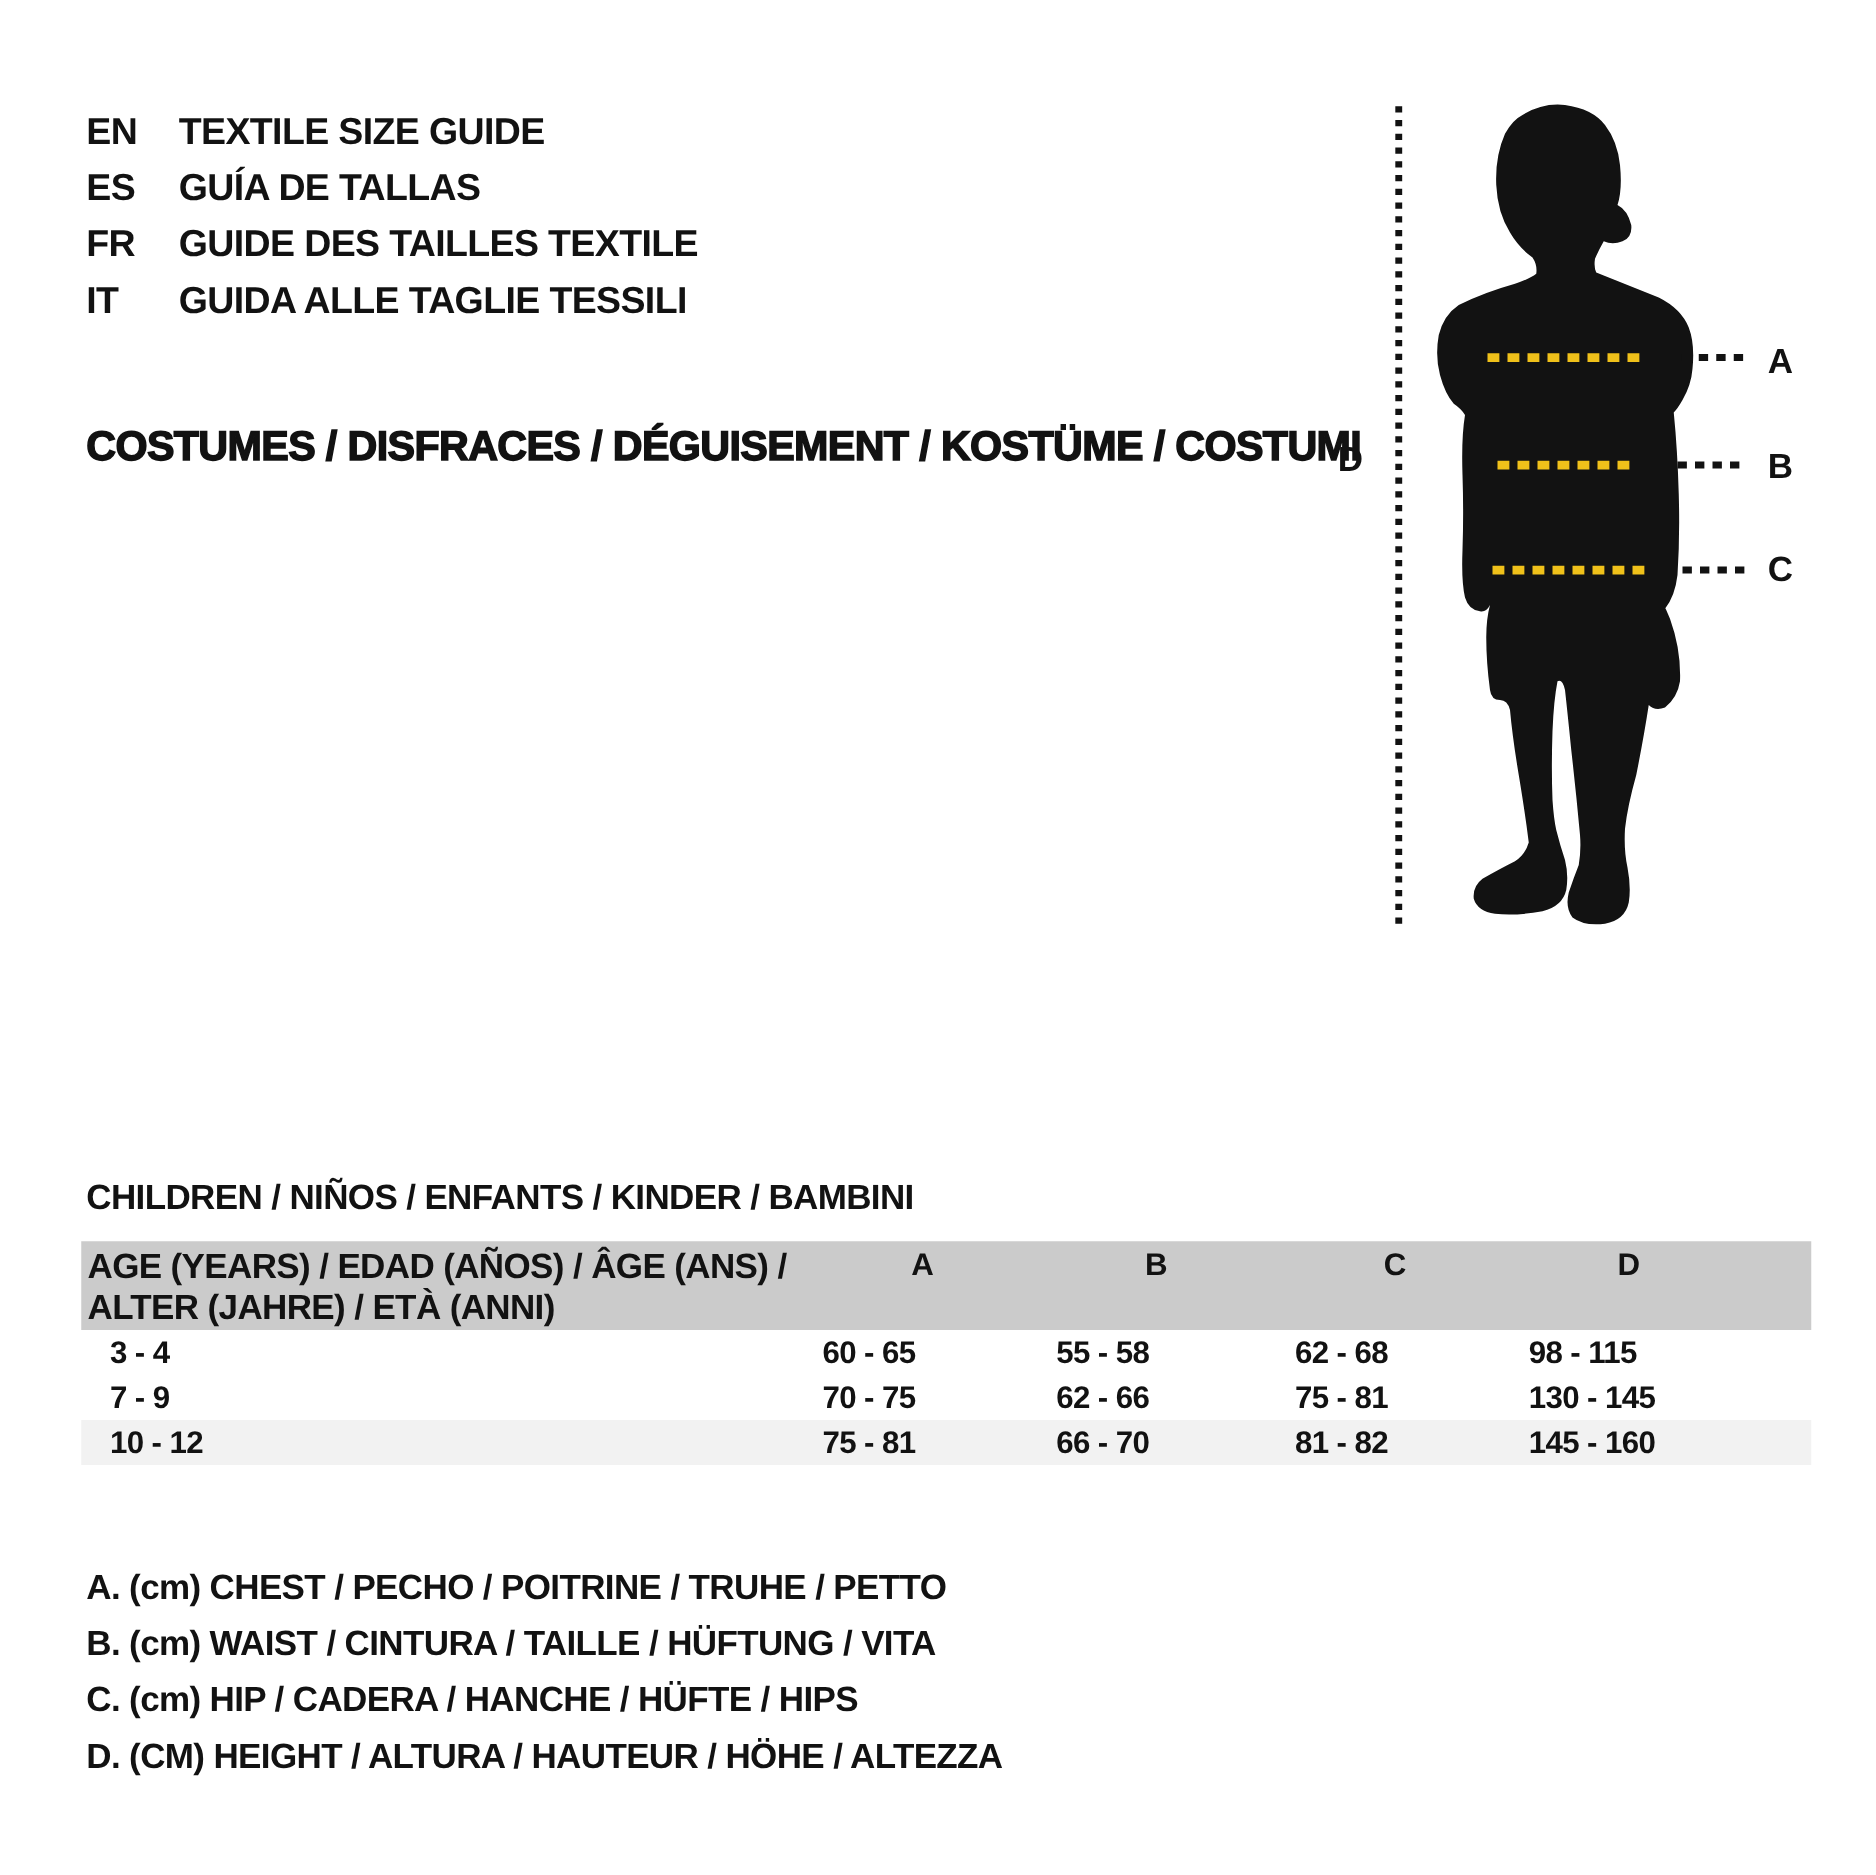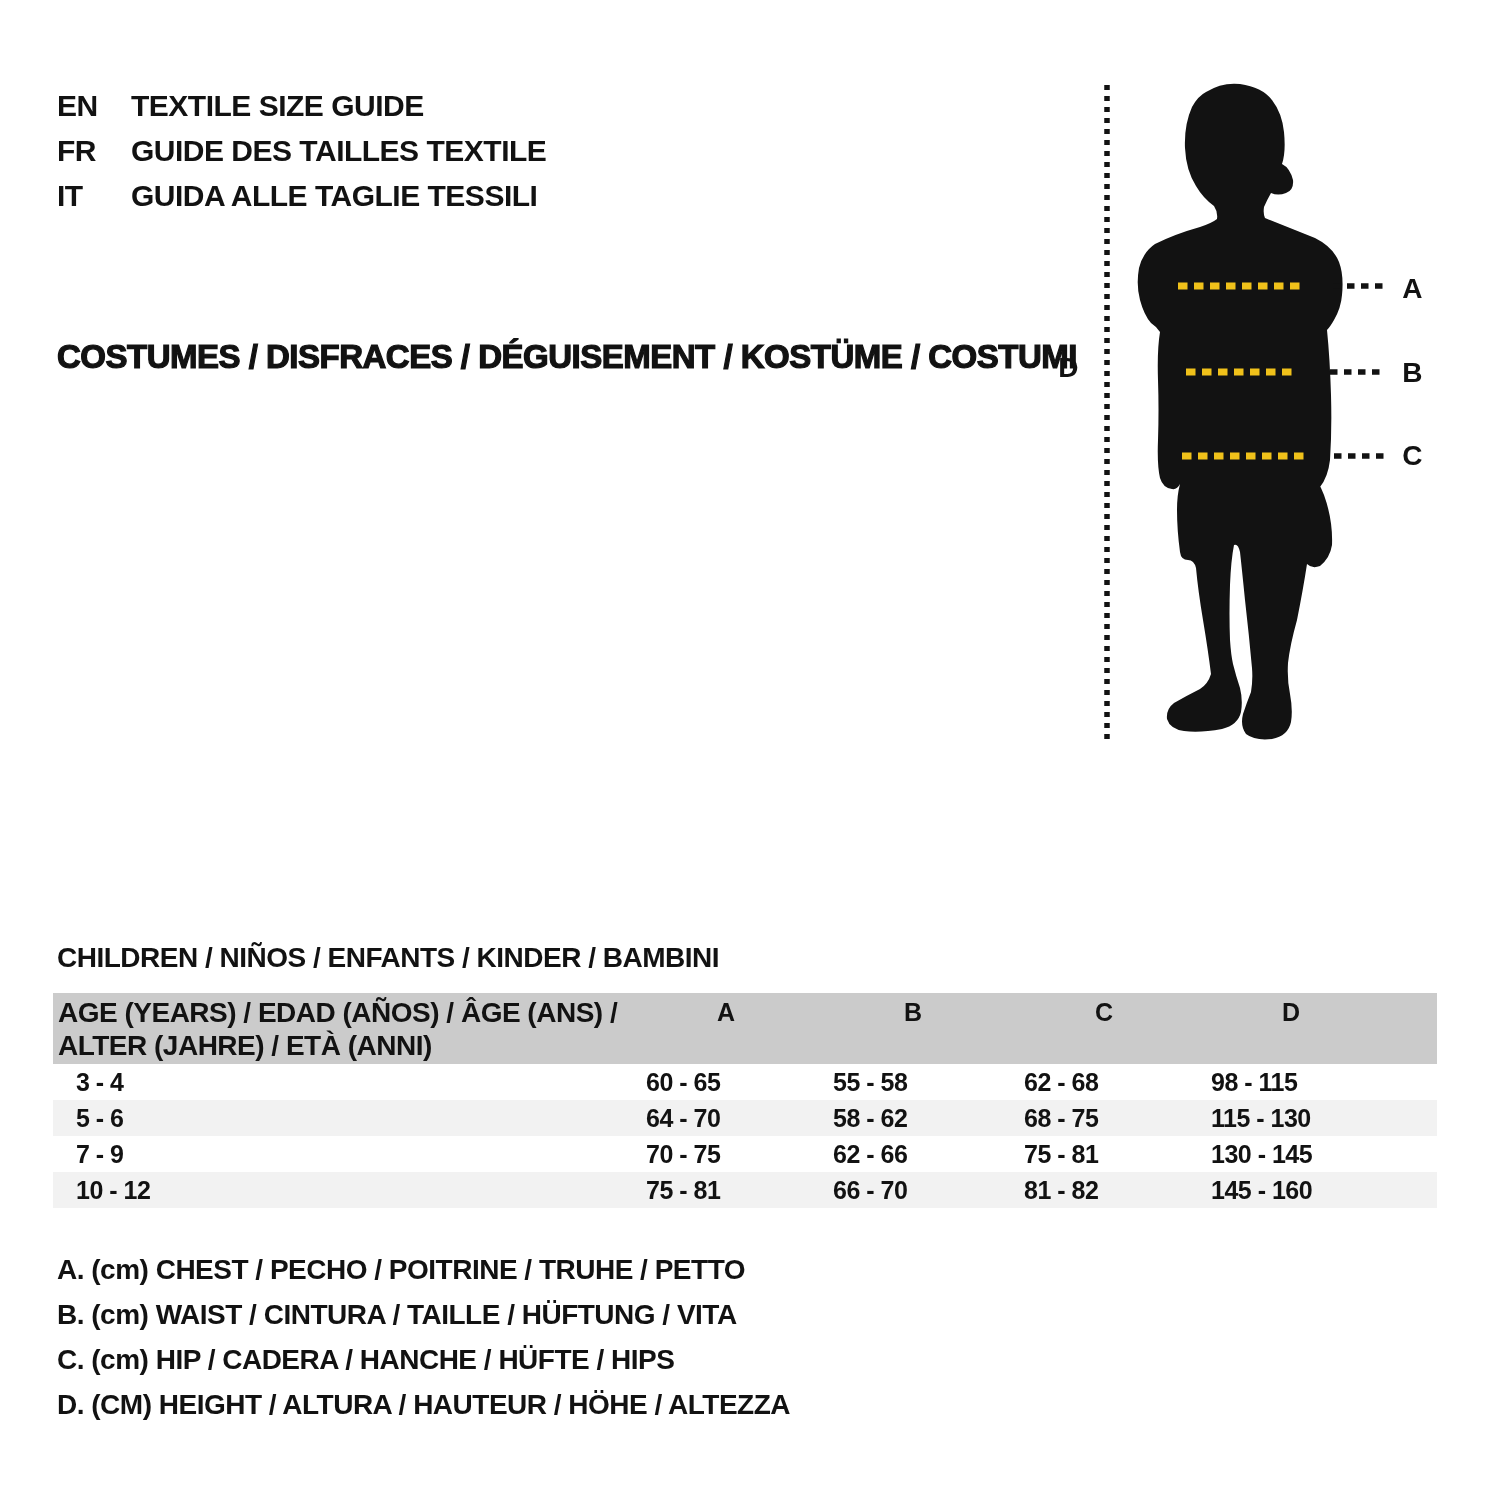--- a/index.html
+++ b/index.html
@@ -10,21 +10,21 @@
   }
   * { margin: 0; padding: 0; box-sizing: border-box; }
   html, body { background: #ffffff; }
   body {
     width: 1501px; height: 1500px;
     font-family: "Liberation Sans", "DejaVu Sans", sans-serif;
     color: var(--ink);
     position: relative;
     overflow: hidden;
   }
-  .page { position: absolute; left: 0; top: 0; width: 1312px; height: 1500px; }
+  .page { position: absolute; left: 12px; top: 0; width: 1312px; height: 1500px; }
 
   
   .lang-list { position: absolute; left: 57px; top: 83px; }
   .lang-row { display: flex; height: 45px; line-height: 45px; }
   .lang-code {
     width: 74px; font-size: 30px; font-weight: 700; letter-spacing: -0.5px;
   }
   .lang-label { font-size: 30px; font-weight: 700; letter-spacing: -0.5px; white-space: nowrap; }
 
   
@@ -80,20 +80,24 @@
 <body>
 
 <div class="page">
 
   <div class="lang-list">
     <div class="lang-row">
       <span class="lang-code">EN</span>
       <span class="lang-label">TEXTILE SIZE GUIDE</span>
     </div>
     <div class="lang-row">
+      <span class="lang-code">ES</span>
+      <span class="lang-label">GUÍA DE TALLAS</span>
+    </div>
+    <div class="lang-row">
       <span class="lang-code">FR</span>
       <span class="lang-label">GUIDE DES TAILLES TEXTILE</span>
     </div>
     <div class="lang-row">
       <span class="lang-code">IT</span>
       <span class="lang-label">GUIDA ALLE TAGLIE TESSILI</span>
     </div>
   </div>
 
   <div class="category-title">COSTUMES / DISFRACES / DÉGUISEMENT / KOSTÜME / COSTUMI</div>
@@ -146,27 +150,20 @@
       <span class="col-letter col-d">D</span>
     </div>
 
     <div class="trow">
       <span class="age-cell">3 - 4</span>
       <span class="val-cell col-a">60 - 65</span>
       <span class="val-cell col-b">55 - 58</span>
       <span class="val-cell col-c">62 - 68</span>
       <span class="val-cell col-d">98 - 115</span>
     </div>
-    <div class="trow alt">
-      <span class="age-cell">5 - 6</span>
-      <span class="val-cell col-a">64 - 70</span>
-      <span class="val-cell col-b">58 - 62</span>
-      <span class="val-cell col-c">68 - 75</span>
-      <span class="val-cell col-d">115 - 130</span>
-    </div>
     <div class="trow">
       <span class="age-cell">7 - 9</span>
       <span class="val-cell col-a">70 - 75</span>
       <span class="val-cell col-b">62 - 66</span>
       <span class="val-cell col-c">75 - 81</span>
       <span class="val-cell col-d">130 - 145</span>
     </div>
     <div class="trow alt">
       <span class="age-cell">10 - 12</span>
       <span class="val-cell col-a">75 - 81</span>

